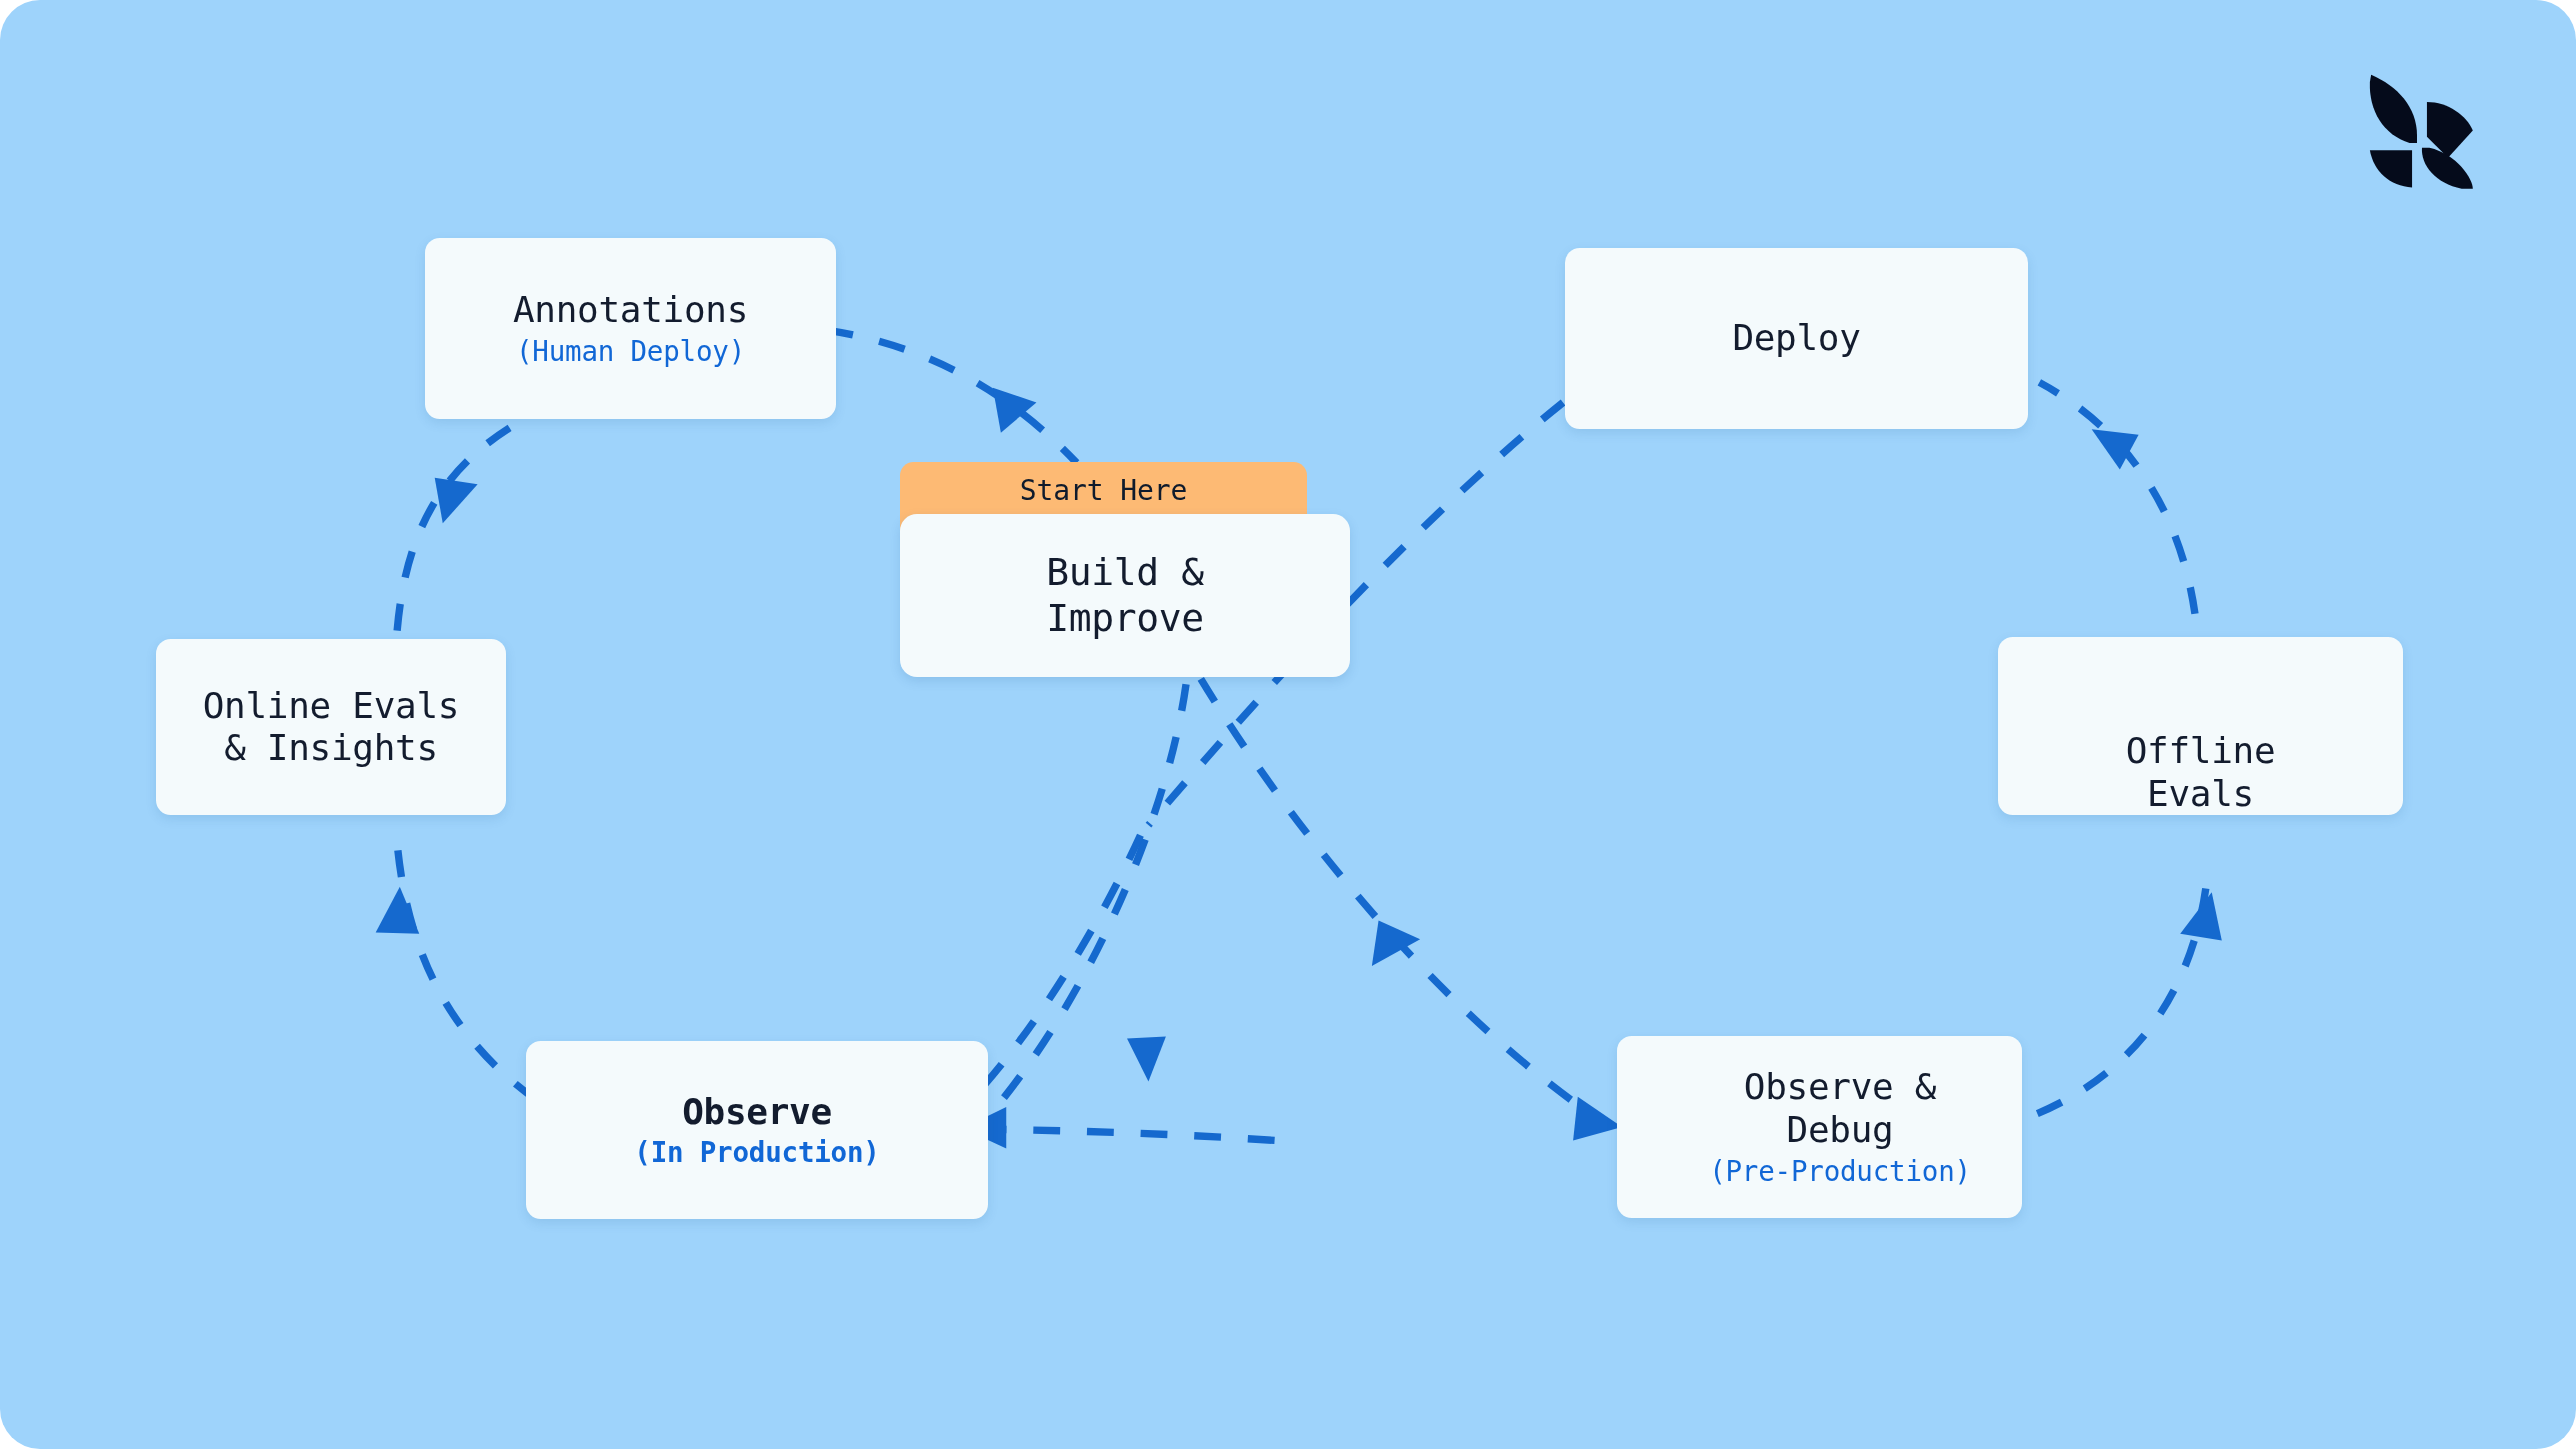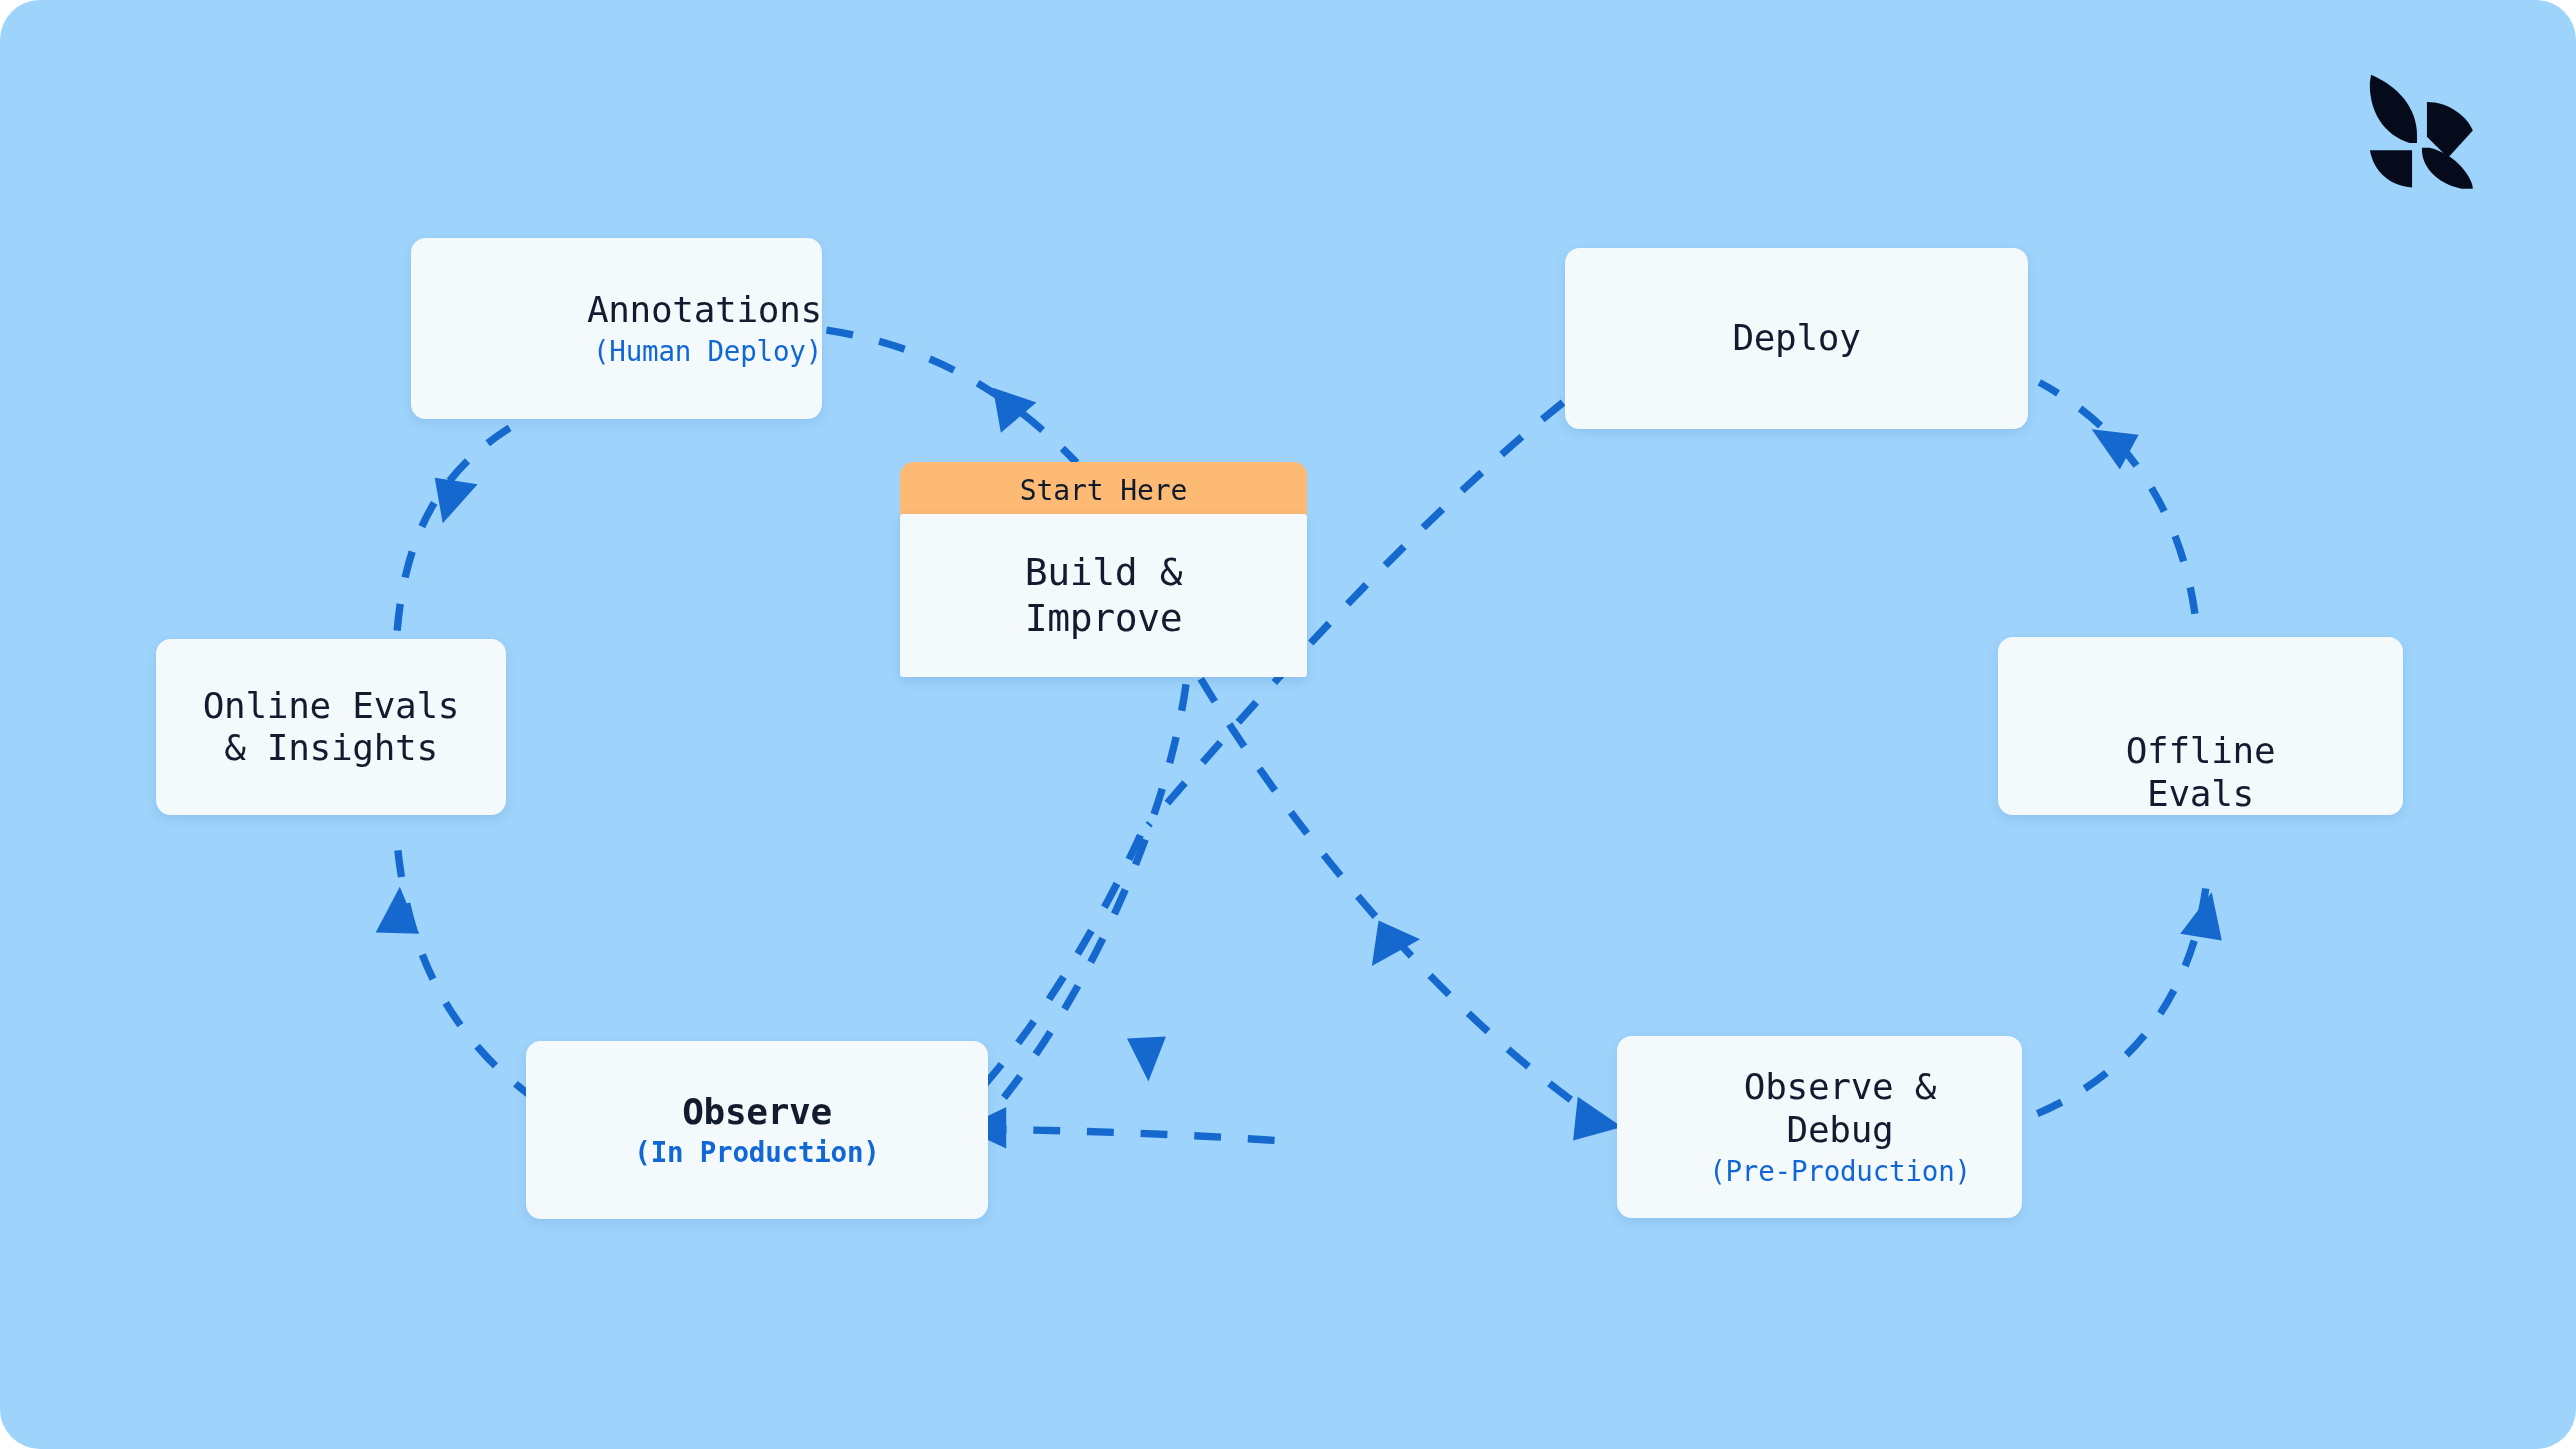--- a/index.html
+++ b/index.html
@@ -56,21 +56,21 @@
     white-space: pre-line;
   }
   .node .sub {
     color: #1167d6;
     font-size: 27.5px;
     line-height: 1.2;
     margin-top: 3.4px;
     letter-spacing: -0.2px;
   }
   
-  #node-annotations   { left: 411px;  top: 238px;  width: 411px; height: 181px; align-items: flex-end; }
+  #node-annotations   { left: 425px;  top: 238px;  width: 411px; height: 181px; }
   #node-online-evals  { left: 156px;  top: 639px;  width: 350px; height: 176px; }
   #node-observe-prod  { left: 526px;  top: 1041px; width: 462px; height: 178px; font-weight: bold; }
   #node-deploy        { left: 1565px; top: 248px;  width: 463px; height: 181px; }
   #node-offline-evals { left: 1998px; top: 637px;  width: 405px; height: 178px; justify-content: flex-end; }
   #node-observe-debug { left: 1617px; top: 1036px; width: 405px; height: 182px; padding-left: 41px; }
 
   
   #node-build {
     position: absolute;
     left: 900px;
@@ -93,24 +93,24 @@
   }
   #start-band .start-label {
     color: #0f1b2c;
     font-size: 28px;
     letter-spacing: -0.1px;
   }
   #build-card {
     position: absolute;
     left: 0;
     top: 52px;
-    width: 407px;
+    width: 450px;
     height: 163px;
     background: #f4fafc;
-    border-radius: 3px;
+    border-radius: 17px;
     box-shadow: 0 4px 10.7px rgba(30, 90, 150, 0.15);
     display: flex;
     align-items: center;
     justify-content: center;
     text-align: center;
   }
   #build-card .title {
     color: #131c2e;
     font-size: 38px;
     line-height: 1.2;

